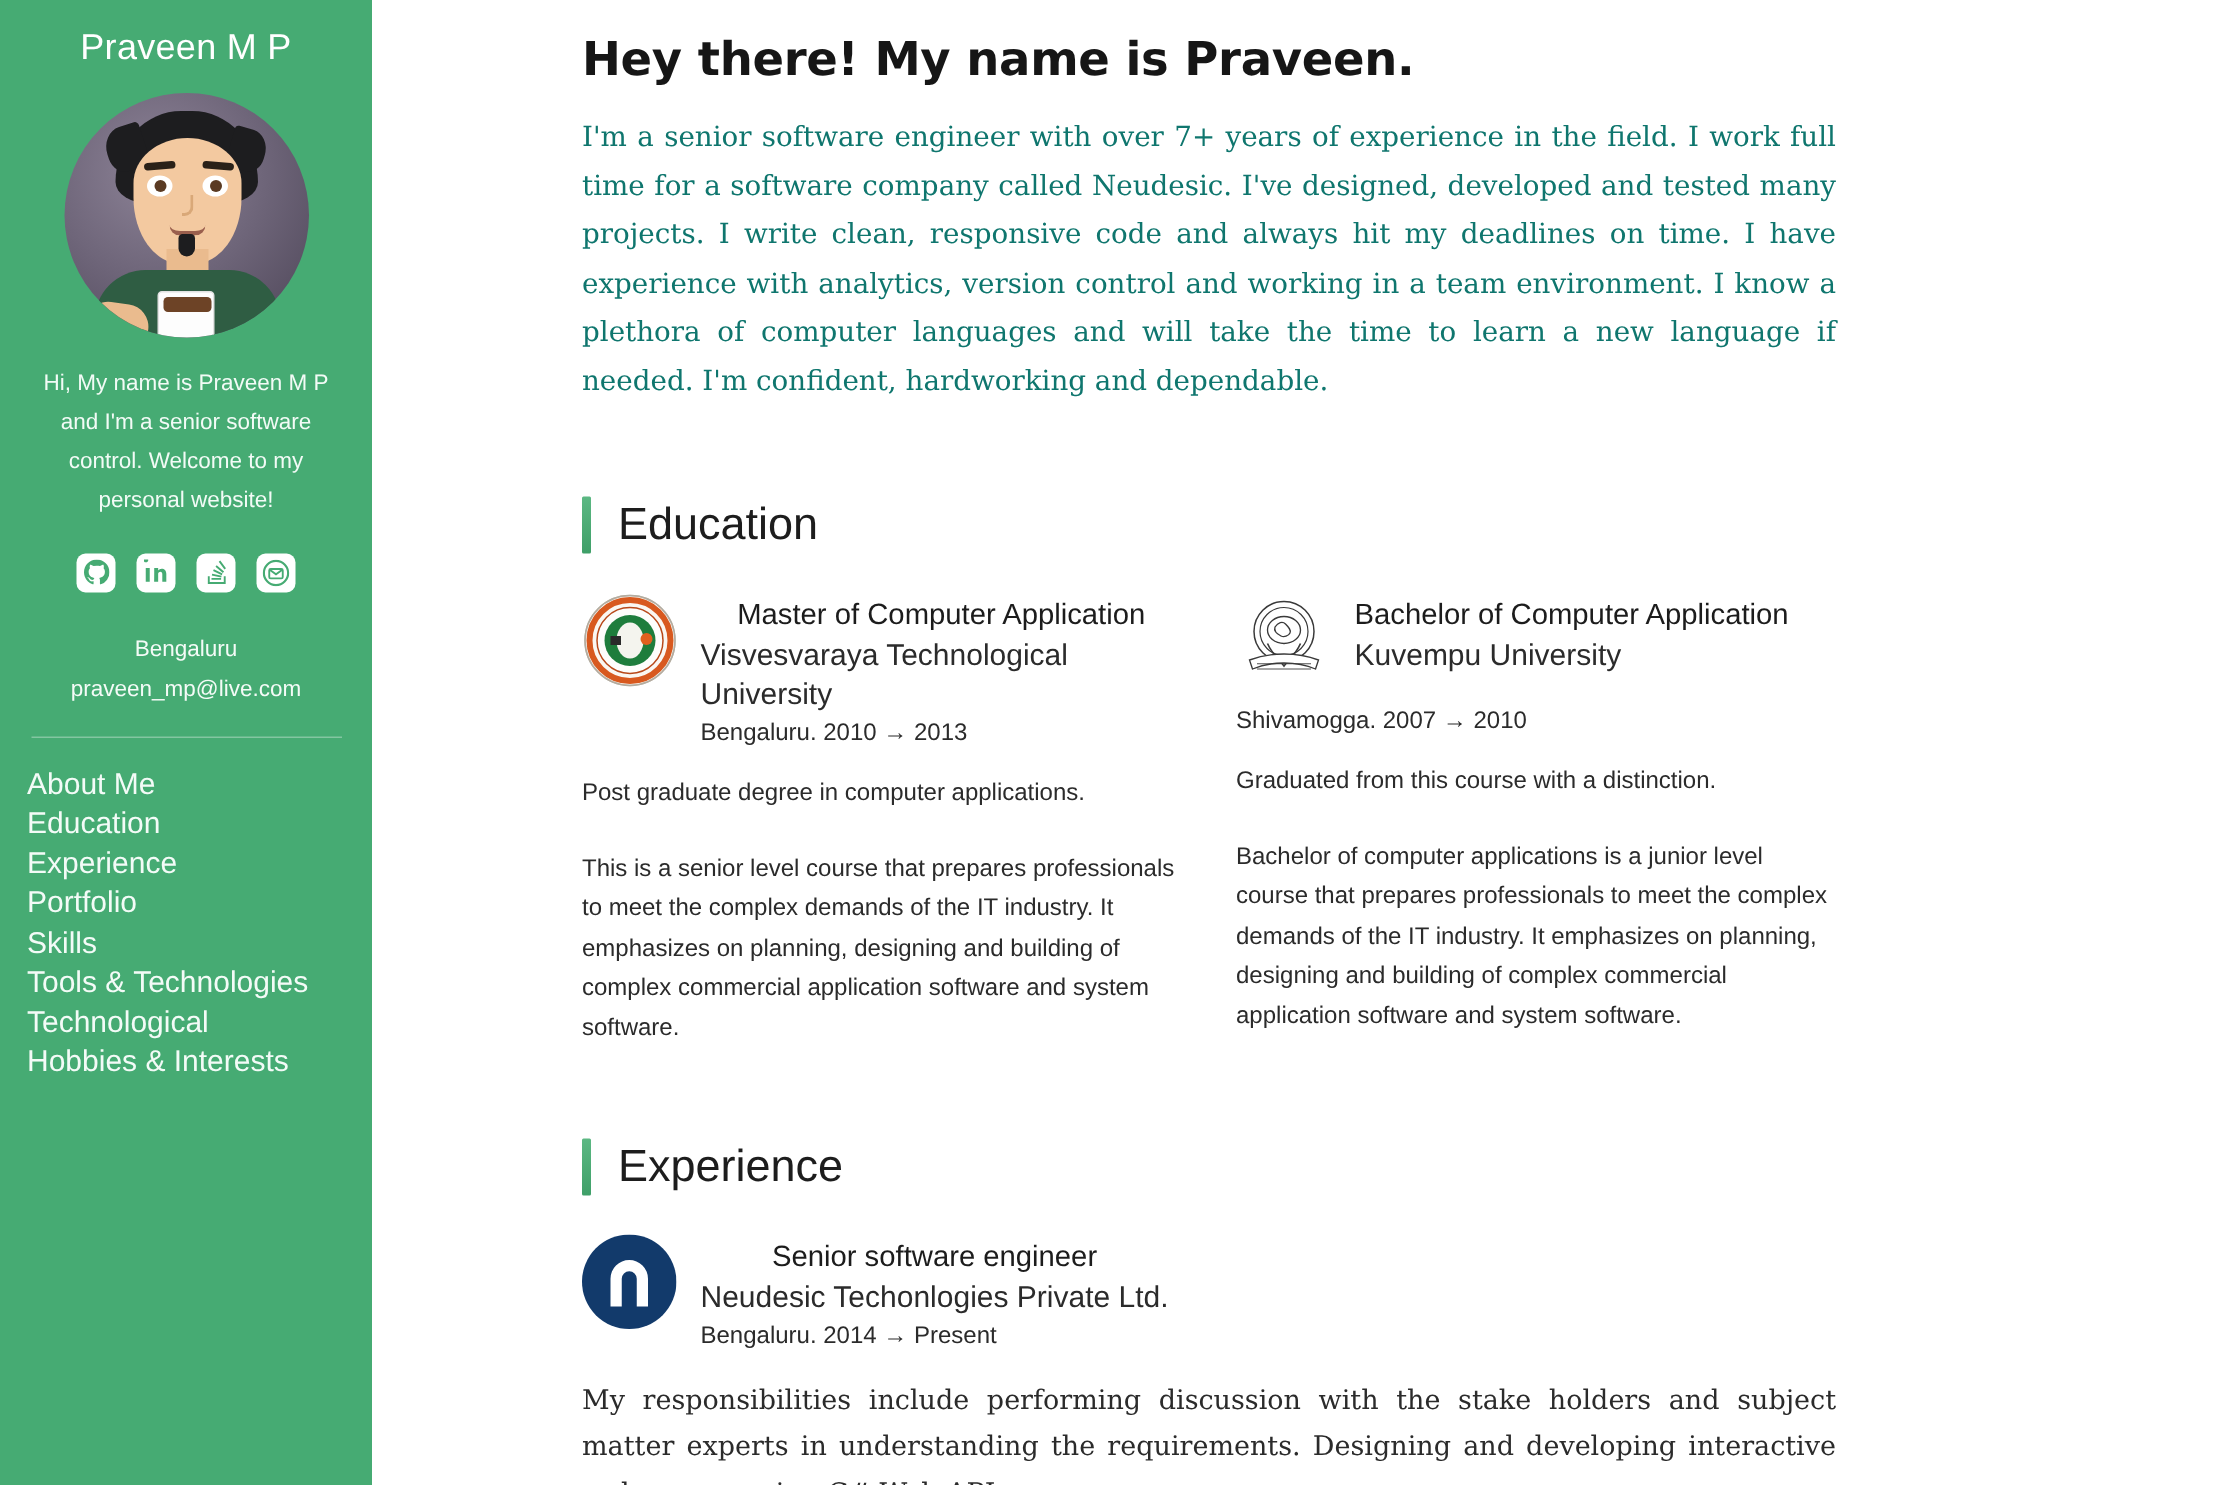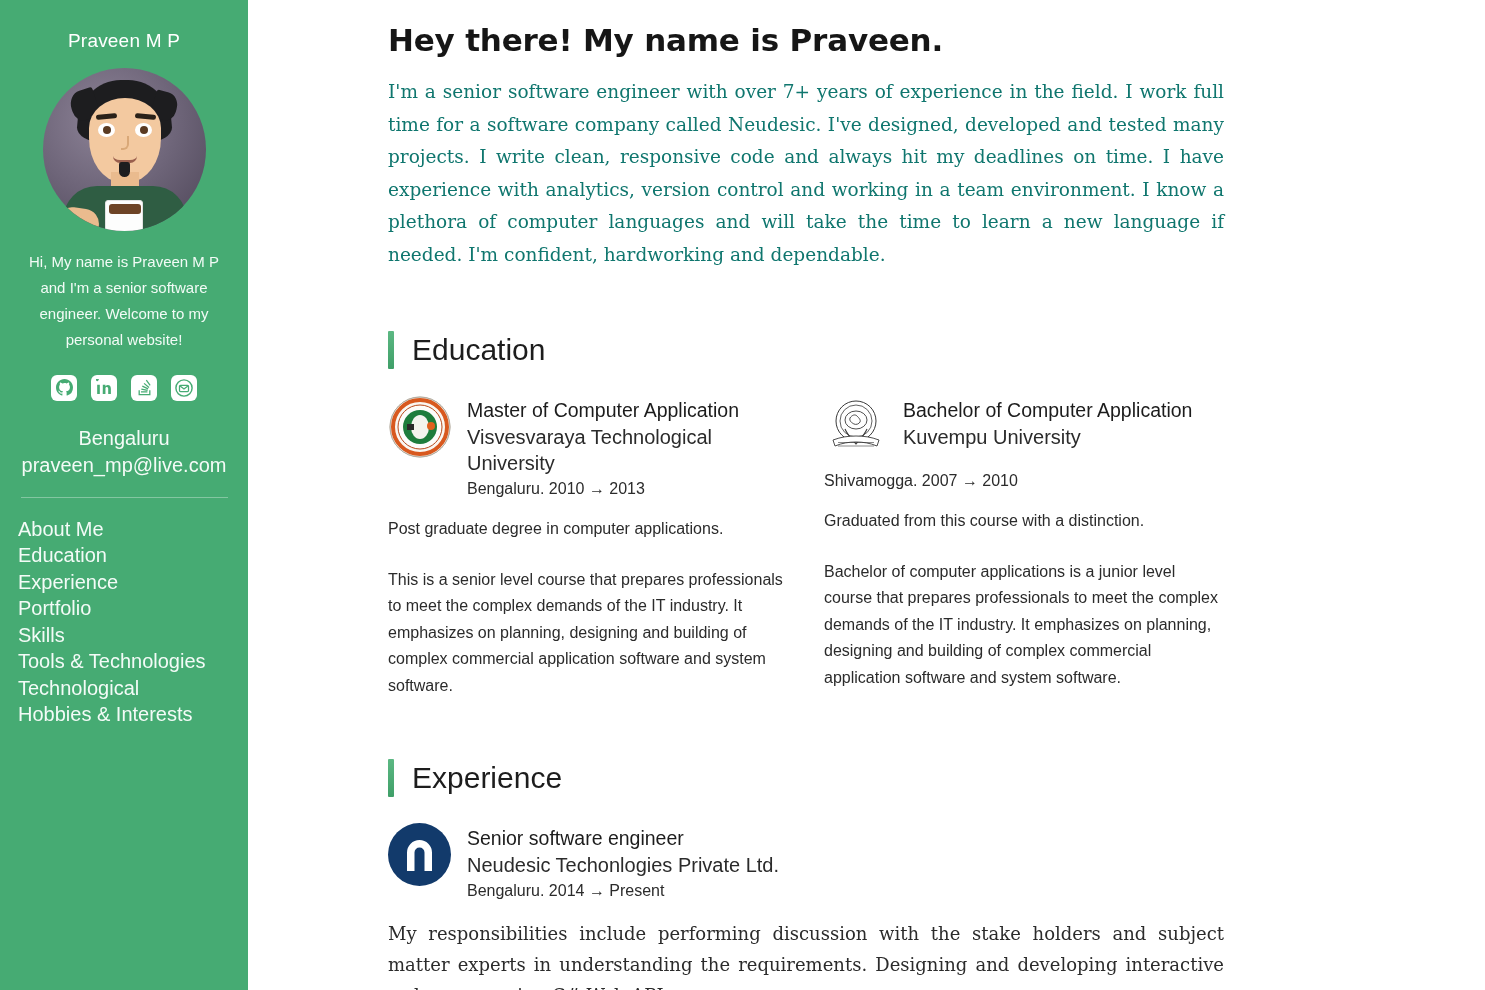--- a/index.html
+++ b/index.html
@@ -20,25 +20,25 @@
   #sidebar {
     width: 248px;
     flex: 0 0 248px;
     background: #46ab73;
     color: #ffffff;
     padding: 14px 12px 0 12px;
     text-align: center;
     position: relative;
   }
   #sidebar-name {
-    font-size: 19px;
+    font-size: 24px;
     font-weight: 400;
     color: #ffffff;
     letter-spacing: .2px;
-    margin: 16px 0 0 0;
+    margin: 4px 0 0 0;
     line-height: 1.2;
   }
   #avatar-wrap {
     margin: 15px auto 0 auto;
     width: 163px; height: 163px;
     border-radius: 50%;
     overflow: hidden;
     position: relative;
     background: radial-gradient(circle at 38% 32%, #8d8397 0%, #6e6579 48%, #4c4456 100%);
   }
@@ -106,21 +106,21 @@
   .social-btn {
     width: 26px; height: 26px;
     background: #ffffff;
     border-radius: 6px;
     display: flex; align-items: center; justify-content: center;
     cursor: pointer;
   }
   .social-btn svg { display:block; }
   #sidebar-location {
     margin-top: 24px;
-    font-size: 20px;
+    font-size: 15px;
     line-height: 27px;
     color: #f4fbf7;
   }
   #sidebar-email { display:block; }
   #sidebar-divider {
     margin: 18px auto 0 auto;
     width: 207px; height: 1px;
     background: rgba(255,255,255,.33);
   }
   #nav {
@@ -199,20 +199,21 @@
     width: 63px; height: 63px;
     display: flex; align-items: center; justify-content: center;
   }
   .entry-text { padding-top: 2px; }
   .entry-title {
     font-size: 19.5px;
     color: #1c1c1c;
     line-height: 26px;
     margin: 0 0 1px 0;
     font-weight: 400;
+    text-align: center;
   }
   .entry-sub {
     font-size: 20px;
     color: #2b2b2b;
     line-height: 26px;
     margin: 0;
   }
   .entry-meta {
     font-size: 16px;
     color: #2b2b2b;
@@ -255,21 +256,21 @@
       <div class="av-eye r"></div>
       <div class="av-nose"></div>
       <div class="av-mouth"></div>
       <div class="av-goatee"></div>
       <div class="av-neck"></div>
       <div class="av-body"></div>
       <div class="av-arm"></div>
       <div class="av-cup"></div>
     </div>
 
-    <div id="sidebar-bio">Hi, My name is Praveen M P and I'm a senior software engineer. Welcome to my personal website!</div>
+    <div id="sidebar-bio">Hi, My name is Praveen M P and I'm a senior software control. Welcome to my personal website!</div>
 
     <div id="social-row">
 
       <a class="social-btn" href="#">
         <svg width="17" height="17" viewBox="0 0 16 16" aria-hidden="true">
           <path fill="#46ab73" d="M8 0C3.58 0 0 3.58 0 8c0 3.54 2.29 6.53 5.47 7.59.4.07.55-.17.55-.38
           0-.19-.01-.82-.01-1.49-2.01.37-2.53-.49-2.69-.94-.09-.23-.48-.94-.82-1.13-.28-.15-.68-.52-.01-.53.63-.01
           1.08.58 1.23.82.72 1.21 1.87.87 2.33.66.07-.52.28-.87.51-1.07-1.78-.2-3.64-.89-3.64-3.95
           0-.87.31-1.59.82-2.15-.08-.2-.36-1.02.08-2.12 0 0 .67-.21 2.2.82a7.4 7.4 0 012-.27c.68 0
           1.36.09 2 .27 1.53-1.04 2.2-.82 2.2-.82.44 1.1.16 1.92.08 2.12.51.56.82 1.27.82 2.15 0

